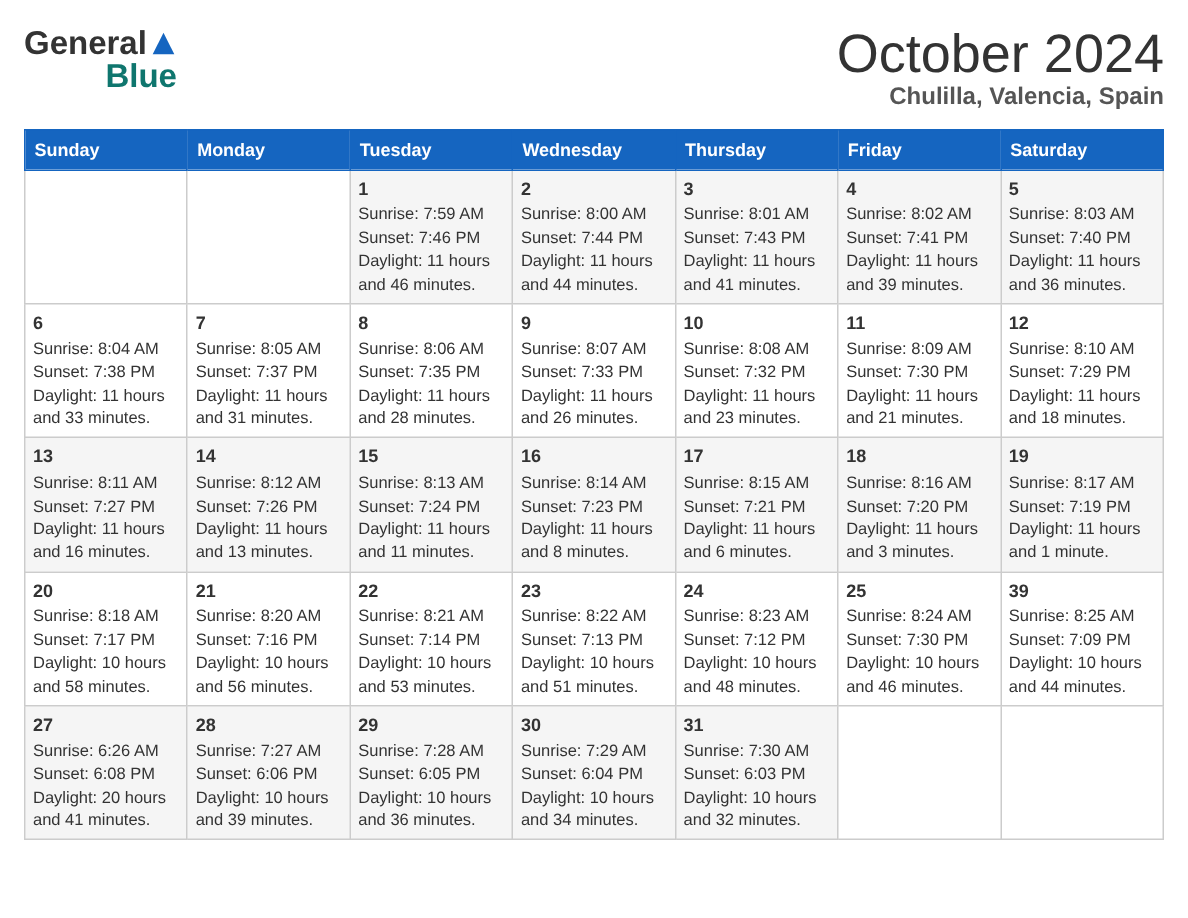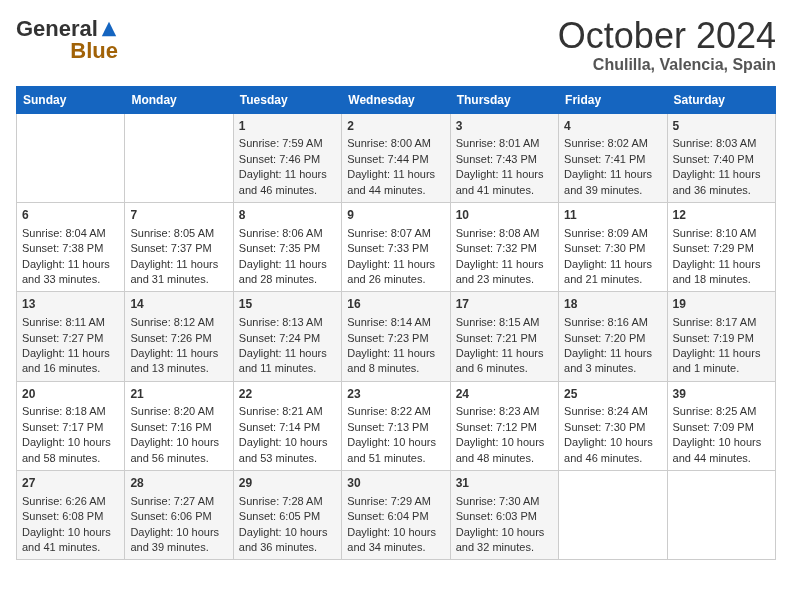--- a/index.html
+++ b/index.html
@@ -90,21 +90,21 @@
 <body>
 
 <div class="header">
   <div class="logo">
     <div class="logo-text">
       <span class="logo-general">General</span>
       <svg class="logo-icon" viewBox="0 0 20 20">
         <polygon points="10,2 18,18 2,18" fill="#1565c0"></polygon>
       </svg>
     </div>
-    <div style="color:#a16207; font-size:22px; font-weight:bold; margin-top:-4px;">
+    <div style="color:#0f766e; font-size:22px; font-weight:bold; margin-top:-4px;">
       <span>Blue</span>
     </div>
   </div>
   <div class="title-block">
     <h1>October 2024</h1>
     <h2>Chulilla, Valencia, Spain</h2>
   </div>
 </div>
 
 <table class="calendar">
@@ -150,21 +150,21 @@
       <tr>
         <td><span class="day-number">20</span><span>Sunrise: 8:18 AM</span><br><span>Sunset: 7:17 PM</span><br><span>Daylight: 10 hours and 58 minutes.</span></td>
         <td><span class="day-number">21</span><span>Sunrise: 8:20 AM</span><br><span>Sunset: 7:16 PM</span><br><span>Daylight: 10 hours and 56 minutes.</span></td>
         <td><span class="day-number">22</span><span>Sunrise: 8:21 AM</span><br><span>Sunset: 7:14 PM</span><br><span>Daylight: 10 hours and 53 minutes.</span></td>
         <td><span class="day-number">23</span><span>Sunrise: 8:22 AM</span><br><span>Sunset: 7:13 PM</span><br><span>Daylight: 10 hours and 51 minutes.</span></td>
         <td><span class="day-number">24</span><span>Sunrise: 8:23 AM</span><br><span>Sunset: 7:12 PM</span><br><span>Daylight: 10 hours and 48 minutes.</span></td>
         <td><span class="day-number">25</span><span>Sunrise: 8:24 AM</span><br><span>Sunset: 7:30 PM</span><br><span>Daylight: 10 hours and 46 minutes.</span></td>
         <td><span class="day-number">39</span><span>Sunrise: 8:25 AM</span><br><span>Sunset: 7:09 PM</span><br><span>Daylight: 10 hours and 44 minutes.</span></td>
       </tr>
       <tr>
-        <td><span class="day-number">27</span><span>Sunrise: 6:26 AM</span><br><span>Sunset: 6:08 PM</span><br><span>Daylight: 10 hours and 41 minutes.</span></td>
+        <td><span class="day-number">27</span><span>Sunrise: 6:26 AM</span><br><span>Sunset: 6:08 PM</span><br><span>Daylight: 20 hours and 41 minutes.</span></td>
         <td><span class="day-number">28</span><span>Sunrise: 7:27 AM</span><br><span>Sunset: 6:06 PM</span><br><span>Daylight: 10 hours and 39 minutes.</span></td>
         <td><span class="day-number">29</span><span>Sunrise: 7:28 AM</span><br><span>Sunset: 6:05 PM</span><br><span>Daylight: 10 hours and 36 minutes.</span></td>
         <td><span class="day-number">30</span><span>Sunrise: 7:29 AM</span><br><span>Sunset: 6:04 PM</span><br><span>Daylight: 10 hours and 34 minutes.</span></td>
         <td><span class="day-number">31</span><span>Sunrise: 7:30 AM</span><br><span>Sunset: 6:03 PM</span><br><span>Daylight: 10 hours and 32 minutes.</span></td>
         <td class="empty"></td>
         <td class="empty"></td>
       </tr>
     </tbody>
 </table>
 

